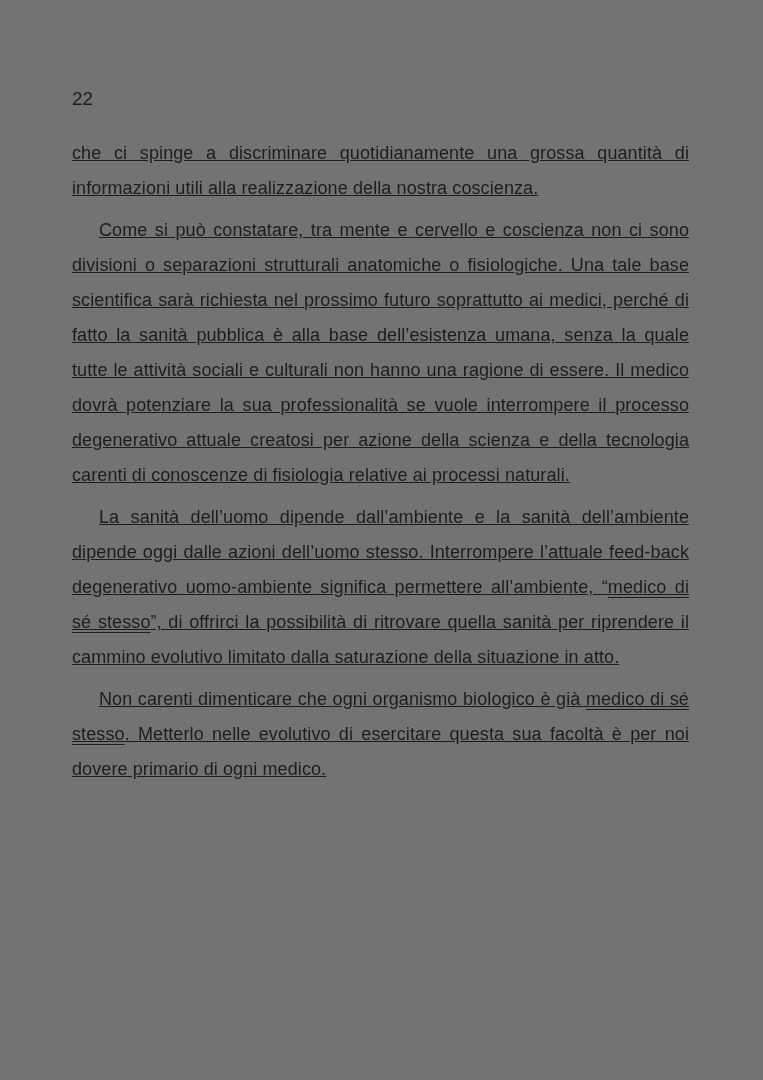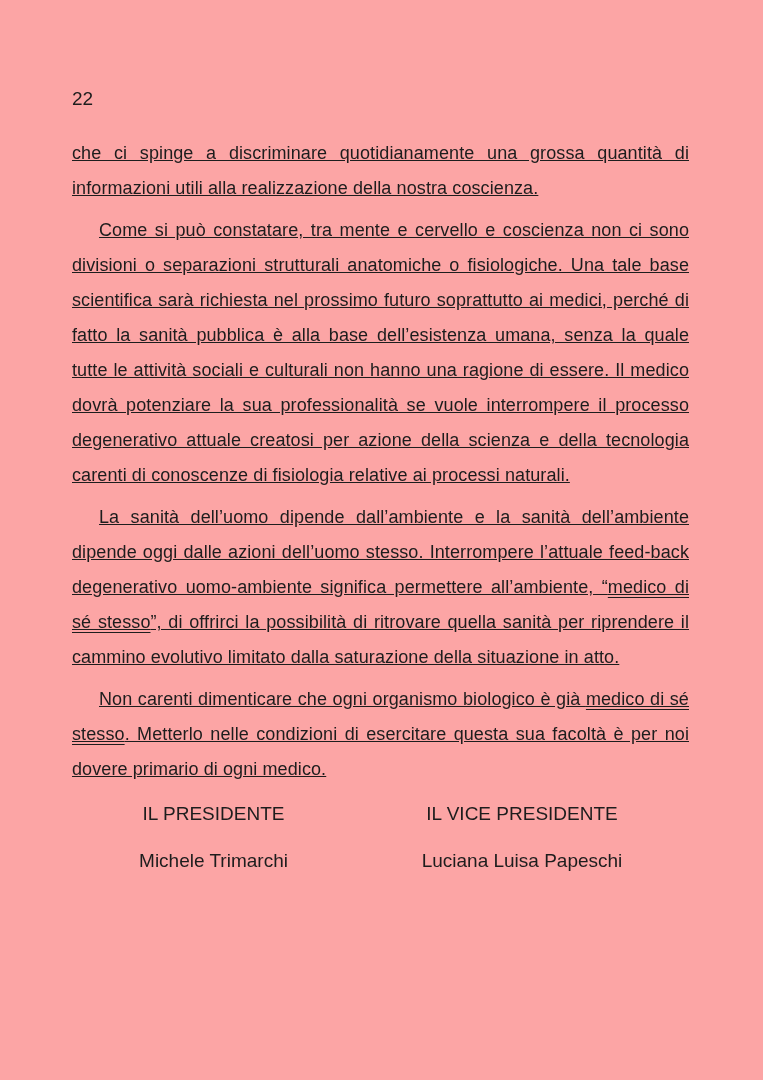--- a/index.html
+++ b/index.html
@@ -4,21 +4,21 @@
 <style>
   html, body {
     margin: 0;
     padding: 0;
     background: #ffffff;
   }
   .page {
     position: relative;
     width: 763px;
     height: 1080px;
-    background: #fca5a5;
+    background: #737373;
     box-sizing: border-box;
     padding: 88px 74px 0 72px;
     font-family: "Liberation Sans", "DejaVu Sans", sans-serif;
     color: #1d1d1d;
     overflow: hidden;
   }
   .page-number {
     font-size: 19px;
     line-height: 22px;
     margin-bottom: 26px;
@@ -64,27 +64,17 @@
 <body>
 
 <div class="page">
 
   <div class="page-number">22</div>
 
   <div class="body-text">
       <p class=""><span>che ci spinge a discriminare quotidianamente una grossa quantità di informazioni utili alla realizzazione della nostra coscienza.</span></p>
       <p class="indent"><span>Come si può constatare, tra mente e cervello e coscienza non ci sono divisioni o separazioni strutturali anatomiche o fisiologiche. Una tale base scientifica sarà richiesta nel prossimo futuro soprattutto ai medici, perché di fatto la sanità pubblica è alla base dell’esistenza umana, senza la quale tutte le attività sociali e culturali non hanno una ragione di essere. Il medico dovrà potenziare la sua professionalità se vuole interrompere il processo degenerativo attuale creatosi per azione della scienza e della tecnologia carenti di conoscenze di fisiologia relative ai processi naturali.</span></p>
       <p class="indent"><span>La sanità dell’uomo dipende dall’ambiente e la sanità dell’ambiente dipende oggi dalle azioni dell’uomo stesso. Interrompere l’attuale feed-back degenerativo uomo-ambiente significa permettere all’ambiente, “</span><span class="u">medico di sé stesso</span><span>”, di offrirci la possibilità di ritrovare quella sanità per riprendere il cammino evolutivo limitato dalla saturazione della situazione in atto.</span></p>
-      <p class="indent"><span>Non carenti dimenticare che ogni organismo biologico è già </span><span class="u">medico di sé stesso</span><span>. Metterlo nelle condizioni di esercitare questa sua facoltà è per noi dovere primario di ogni medico.</span></p>
+      <p class="indent"><span>Non carenti dimenticare che ogni organismo biologico è già </span><span class="u">medico di sé stesso</span><span>. Metterlo nelle evolutivo di esercitare questa sua facoltà è per noi dovere primario di ogni medico.</span></p>
     </div>
 
-  <div class="signatures">
-    <div class="sig sig-left">
-      <div class="sig-title">IL PRESIDENTE</div>
-      <div class="sig-name">Michele Trimarchi</div>
-    </div>
-    <div class="sig sig-right">
-      <div class="sig-title">IL VICE PRESIDENTE</div>
-      <div class="sig-name">Luciana Luisa Papeschi</div>
-    </div>
-  </div>
 
 </div>
 
 </body></html>

